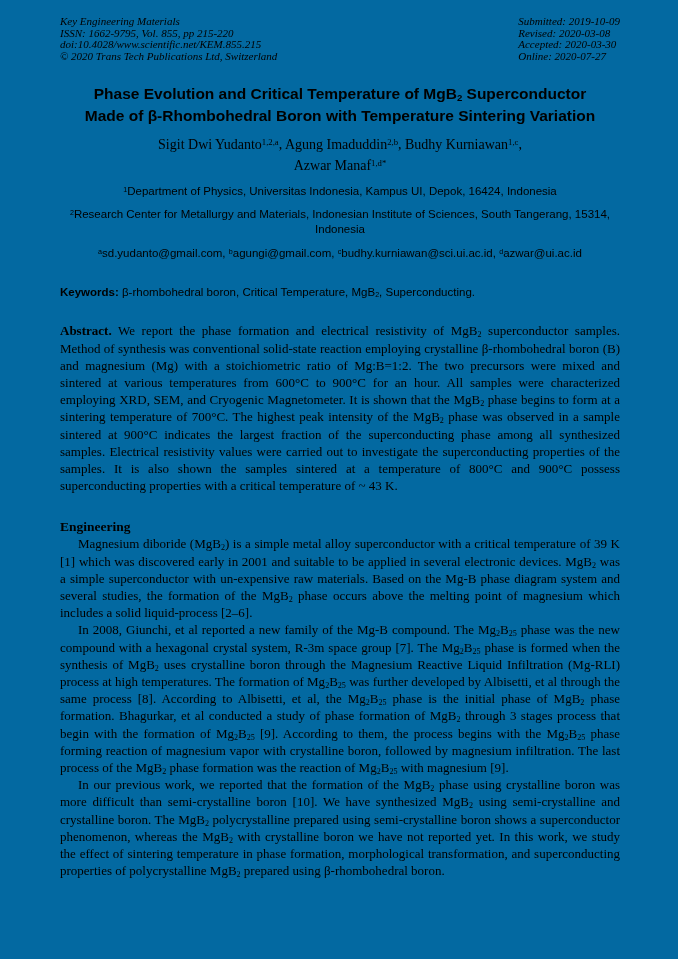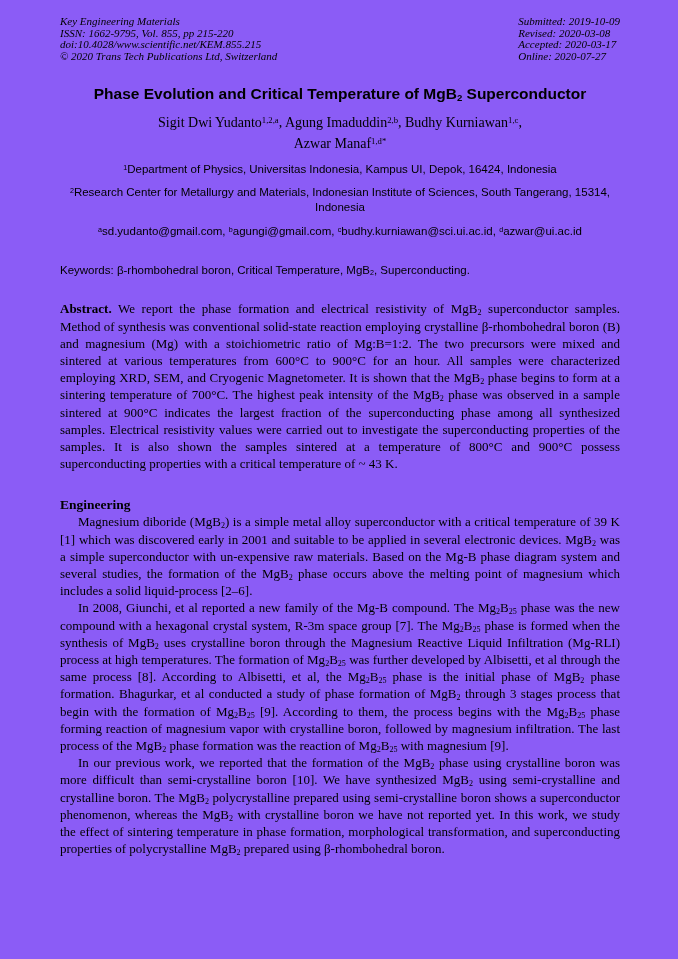--- a/index.html
+++ b/index.html
@@ -4,21 +4,21 @@
 <style>
   html, body {
     margin: 0;
     padding: 0;
     background: #ffffff;
   }
   .page {
     position: relative;
     width: 678px;
     height: 959px;
-    background: #8b5cf6;
+    background: #0369a1;
     color: #000000;
     overflow: hidden;
     box-sizing: border-box;
     padding: 16px 58px 0 60px;
   }
   
   .masthead {
     display: flex;
     justify-content: space-between;
     font-family: "Liberation Serif", "DejaVu Serif", serif;
@@ -59,21 +59,21 @@
     line-height: 15px;
   }
   
   .keywords {
     margin: 24px 0 0 0;
     font-family: "Liberation Sans", "DejaVu Sans", sans-serif;
     font-size: 11.5px;
     line-height: 15px;
     text-align: left;
   }
-  .keywords b { font-weight: normal; }
+  .keywords b { font-weight: bold; }
   
   .abstract {
     margin: 22px 0 0 0;
     font-family: "Liberation Serif", "DejaVu Serif", serif;
     font-size: 13px;
     line-height: 17.2px;
     text-align: justify;
   }
   .abstract b { font-weight: bold; }
   .section-heading {
@@ -107,26 +107,26 @@
   <div class="masthead">
     <div class="mast-left">
       <div>Key Engineering Materials</div>
       <div>ISSN: 1662-9795, Vol. 855, pp 215-220</div>
       <div>doi:10.4028/www.scientific.net/KEM.855.215</div>
       <div>© 2020 Trans Tech Publications Ltd, Switzerland</div>
     </div>
     <div class="mast-right">
       <div>Submitted: 2019-10-09</div>
       <div>Revised: 2020-03-08</div>
-      <div>Accepted: 2020-03-17</div>
+      <div>Accepted: 2020-03-30</div>
       <div>Online: 2020-07-27</div>
     </div>
   </div>
 
-  <h1 class="title"><span>Phase Evolution and Critical Temperature of MgB<sub>2</sub> Superconductor</span><br></h1>
+  <h1 class="title"><span>Phase Evolution and Critical Temperature of MgB<sub>2</sub> Superconductor</span><br><span>Made of β-Rhombohedral Boron with Temperature Sintering Variation</span></h1>
 
   <div class="authors">
     <div>Sigit Dwi Yudanto<sup>1,2,a</sup>, Agung Imaduddin<sup>2,b</sup>, Budhy Kurniawan<sup>1,c</sup>,</div>
     <div>Azwar Manaf<sup>1,d*</sup></div>
   </div>
 
   <div class="affiliation"><sup>1</sup>Department of Physics, Universitas Indonesia, Kampus UI, Depok, 16424, Indonesia</div>
   <div class="affiliation"><sup>2</sup>Research Center for Metallurgy and Materials, Indonesian Institute of Sciences, South Tangerang, 15314, Indonesia</div>
 
   <div class="emails"><sup>a</sup>sd.yudanto@gmail.com, <sup>b</sup>agungi@gmail.com, <sup>c</sup>budhy.kurniawan@sci.ui.ac.id, <sup>d</sup>azwar@ui.ac.id</div>

